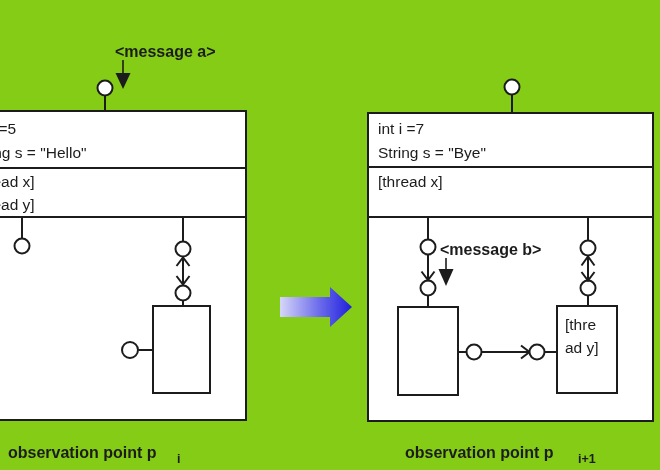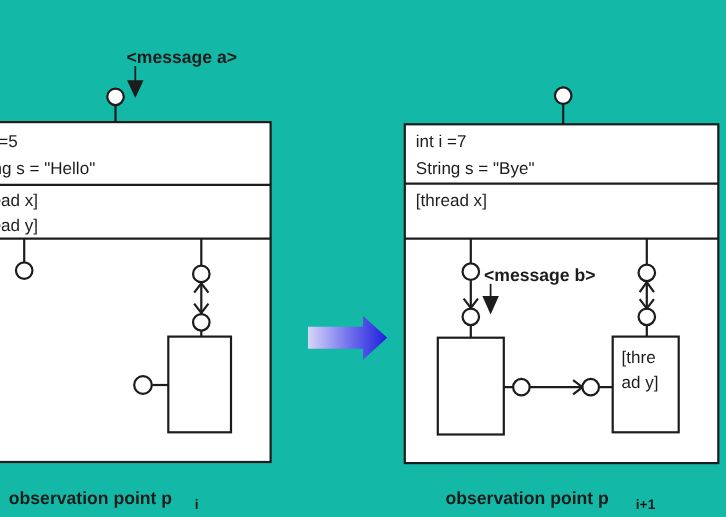--- a/index.html
+++ b/index.html
@@ -1,20 +1,20 @@
 <!DOCTYPE html>
 <html><head>
 <meta charset="utf-8">
 <style>
   html, body { margin: 0; padding: 0; background: #ffffff; }
   .stage {
     position: relative;
     width: 660px; height: 470px;
     overflow: hidden;
-    background: #14b8a6;
+    background: #84cc16;
     font-family: "Liberation Sans", sans-serif;
   }
   svg text {
     font-family: "Liberation Sans", sans-serif;
     fill: #1c1c1c;
   }
   .boxtext { font-size: 15.5px; }
   .msgtext  { font-size: 16px; font-weight: bold; }
   .caption  { font-size: 16px; font-weight: bold; }
   .capsub   { font-size: 12.5px; font-weight: bold; }

